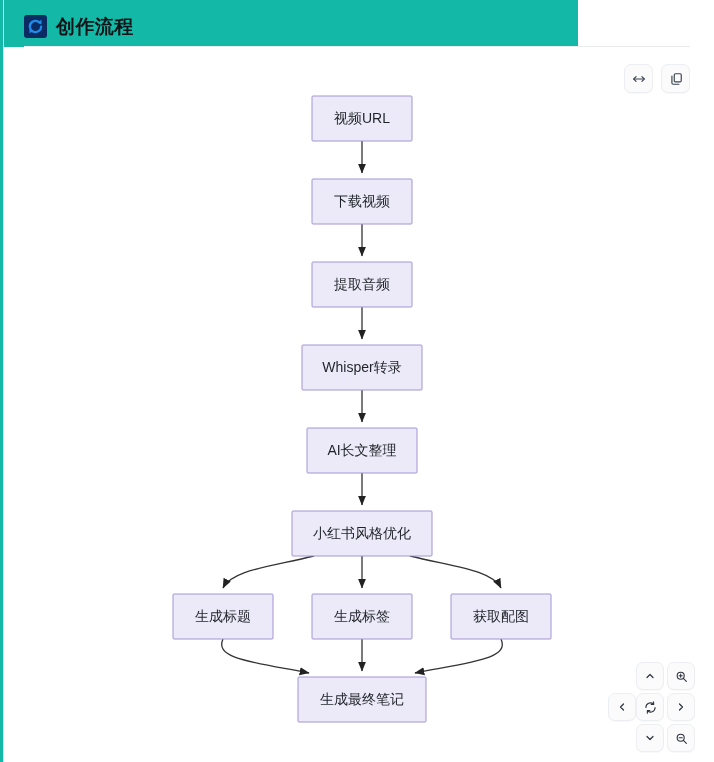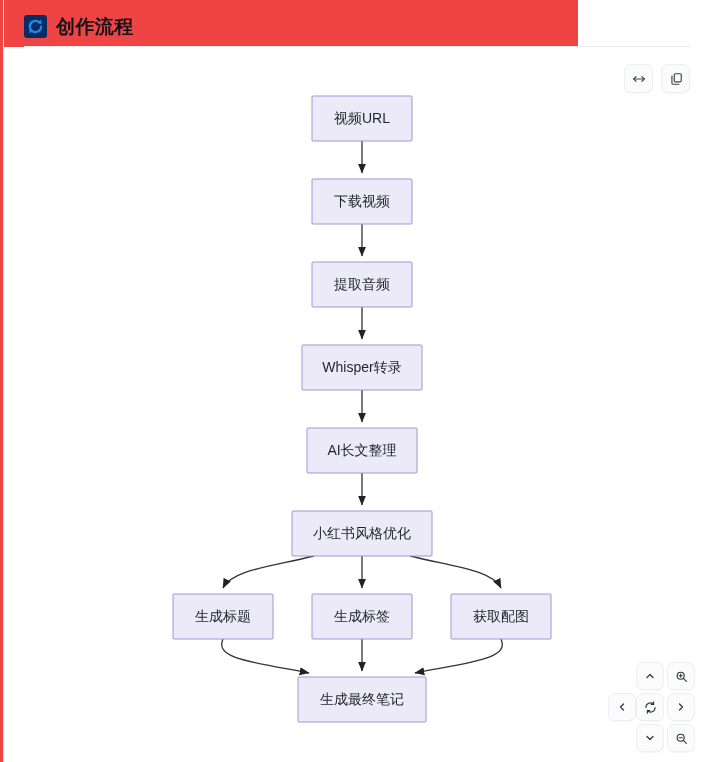--- a/index.html
+++ b/index.html
@@ -9,21 +9,21 @@
     width: 714px;
     height: 762px;
     overflow: hidden;
     font-family: "Liberation Sans", "DejaVu Sans", sans-serif;
   }
 
   #app {
     position: relative;
     width: 578px;
     height: 762px;
-    background: #ef4444;
+    background: #14b8a6;
     box-sizing: border-box;
   }
 
   
   .page-edge {
     position: absolute;
     left: 3px;
     top: 0;
     width: 1px;
     height: 762px;

